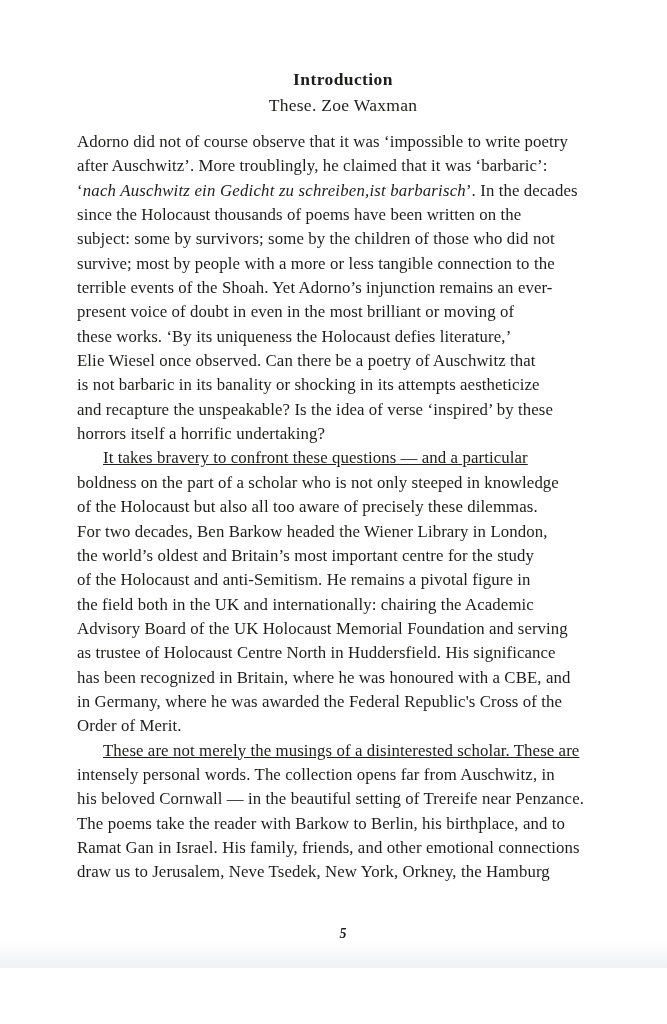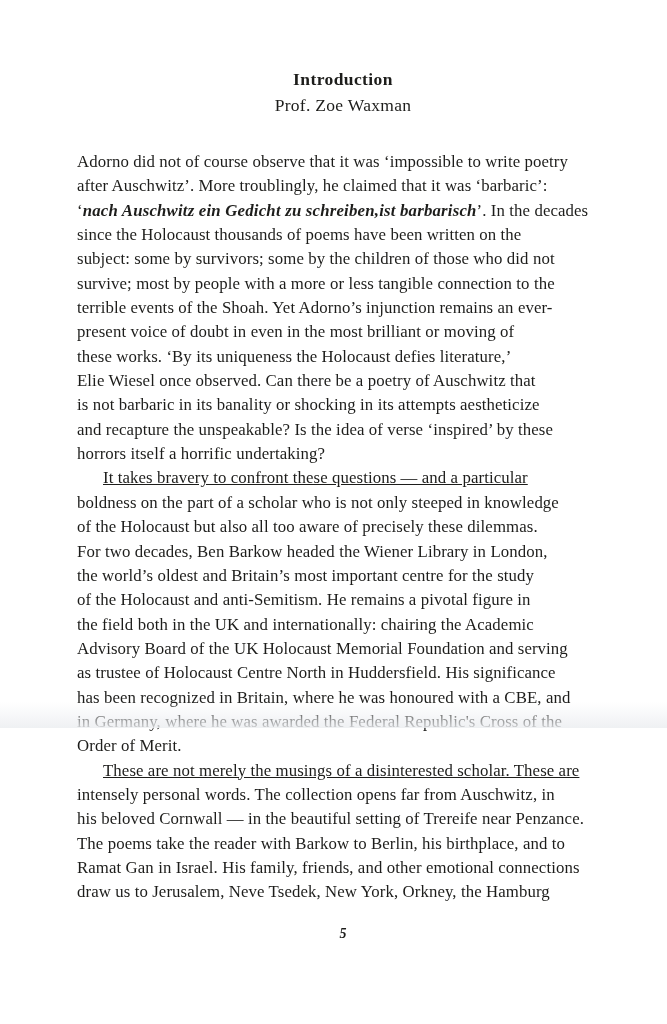--- a/index.html
+++ b/index.html
@@ -5,21 +5,21 @@
   html, body { margin: 0; padding: 0; }
   body {
     width: 667px; height: 1024px;
     background: #ffffff;
     font-family: "Liberation Serif", "DejaVu Serif", serif;
     color: #1d1d1b;
     overflow: hidden;
   }
   .page {
     position: relative;
-    width: 667px; height: 728px;
+    width: 667px; height: 968px;
     background: #ffffff;
   }
   .content {
     position: absolute;
     left: 77px; top: 66px;
     width: 532px;
   }
   .title {
     text-align: center;
     font-weight: 700;
@@ -27,31 +27,31 @@
     line-height: 26px;
     letter-spacing: 0.4px;
   }
   .author {
     text-align: center;
     font-size: 17.5px;
     line-height: 26px;
     letter-spacing: 0.3px;
   }
   .bodytext {
-    margin-top: 32px;
+    margin-top: 12px;
   }
   .para {
     margin: 0;
     font-size: 16.8px;
     line-height: 24.35px;
     white-space: nowrap;
     letter-spacing: 0.1px;
   }
   .para.indent .line:first-child { padding-left: 26px; text-decoration: underline; }
-  .it { font-style: italic; font-weight: 700; letter-spacing: 0.2px; text-align: center; }
+  .it { font-style: italic; font-weight: 400; letter-spacing: 0.2px; text-align: center; }
   .page-number {
     position: absolute;
     left: 77px; top: 926px;
     width: 532px;
     text-align: center;
     font-style: italic;
     font-weight: 600;
     font-size: 14px;
   }
   .bottom-shadow {
@@ -61,21 +61,21 @@
     background: linear-gradient(to bottom, rgba(238,240,242,0) 0%, rgba(236,238,241,0.85) 100%);
     pointer-events: none;
   }
 </style>
 </head>
 <body>
 
 <div class="page">
   <div class="content">
     <div class="title">Introduction</div>
-    <div class="author">Prof. Zoe Waxman</div>
+    <div class="author">These. Zoe Waxman</div>
     <div class="bodytext">
         <p class="para"><span class="line"><span>Adorno did not of course observe that it was ‘impossible to write poetry</span></span><br><span class="line"><span>after Auschwitz’. More troublingly, he claimed that it was ‘barbaric’:</span></span><br><span class="line"><span>‘</span><span class="it">nach Auschwitz ein Gedicht zu schreiben,ist barbarisch</span><span>’. In the decades</span></span><br><span class="line"><span>since the Holocaust thousands of poems have been written on the</span></span><br><span class="line"><span>subject: some by survivors; some by the children of those who did not</span></span><br><span class="line"><span>survive; most by people with a more or less tangible connection to the</span></span><br><span class="line"><span>terrible events of the Shoah. Yet Adorno’s injunction remains an ever-</span></span><br><span class="line"><span>present voice of doubt in even in the most brilliant or moving of</span></span><br><span class="line"><span>these works. ‘By its uniqueness the Holocaust defies literature,’</span></span><br><span class="line"><span>Elie Wiesel once observed. Can there be a poetry of Auschwitz that</span></span><br><span class="line"><span>is not barbaric in its banality or shocking in its attempts aestheticize</span></span><br><span class="line"><span>and recapture the unspeakable? Is the idea of verse ‘inspired’ by these</span></span><br><span class="line"><span>horrors itself a horrific undertaking?</span></span></p>
         <p class="para indent"><span class="line"><span>It takes bravery to confront these questions — and a particular</span></span><br><span class="line"><span>boldness on the part of a scholar who is not only steeped in knowledge</span></span><br><span class="line"><span>of the Holocaust but also all too aware of precisely these dilemmas.</span></span><br><span class="line"><span>For two decades, Ben Barkow headed the Wiener Library in London,</span></span><br><span class="line"><span>the world’s oldest and Britain’s most important centre for the study</span></span><br><span class="line"><span>of the Holocaust and anti-Semitism. He remains a pivotal figure in</span></span><br><span class="line"><span>the field both in the UK and internationally: chairing the Academic</span></span><br><span class="line"><span>Advisory Board of the UK Holocaust Memorial Foundation and serving</span></span><br><span class="line"><span>as trustee of Holocaust Centre North in Huddersfield. His significance</span></span><br><span class="line"><span>has been recognized in Britain, where he was honoured with a CBE, and</span></span><br><span class="line"><span>in Germany, where he was awarded the Federal Republic's Cross of the</span></span><br><span class="line"><span>Order of Merit.</span></span></p>
         <p class="para indent"><span class="line"><span>These are not merely the musings of a disinterested scholar. These are</span></span><br><span class="line"><span>intensely personal words. The collection opens far from Auschwitz, in</span></span><br><span class="line"><span>his beloved Cornwall — in the beautiful setting of Trereife near Penzance.</span></span><br><span class="line"><span>The poems take the reader with Barkow to Berlin, his birthplace, and to</span></span><br><span class="line"><span>Ramat Gan in Israel. His family, friends, and other emotional connections</span></span><br><span class="line"><span>draw us to Jerusalem, Neve Tsedek, New York, Orkney, the Hamburg</span></span></p>
       </div>
   </div>
   <div class="page-number">5</div>
   <div class="bottom-shadow"></div>
 </div>
 

